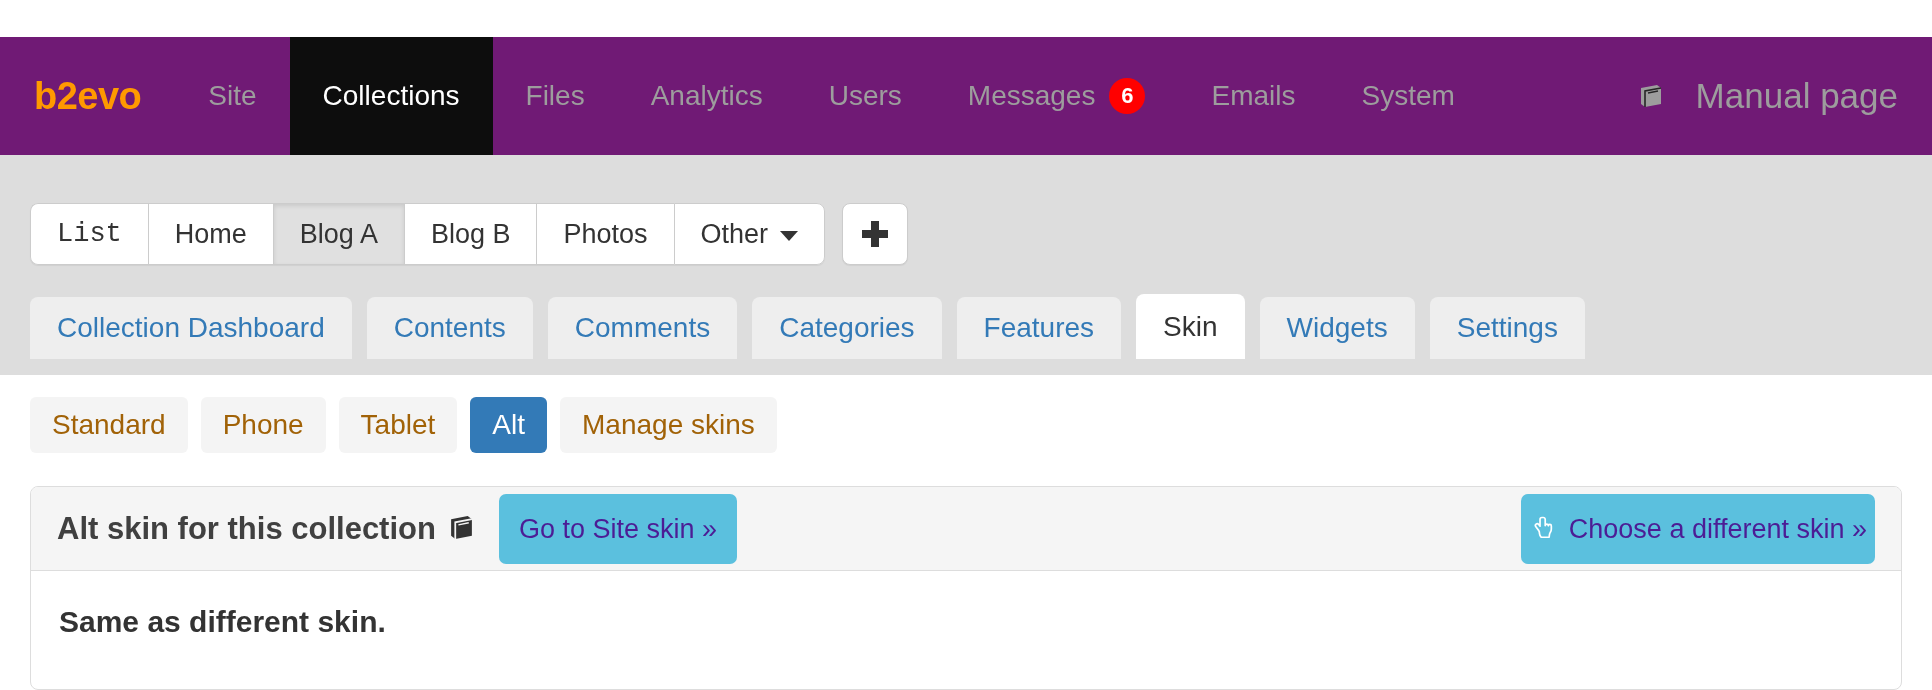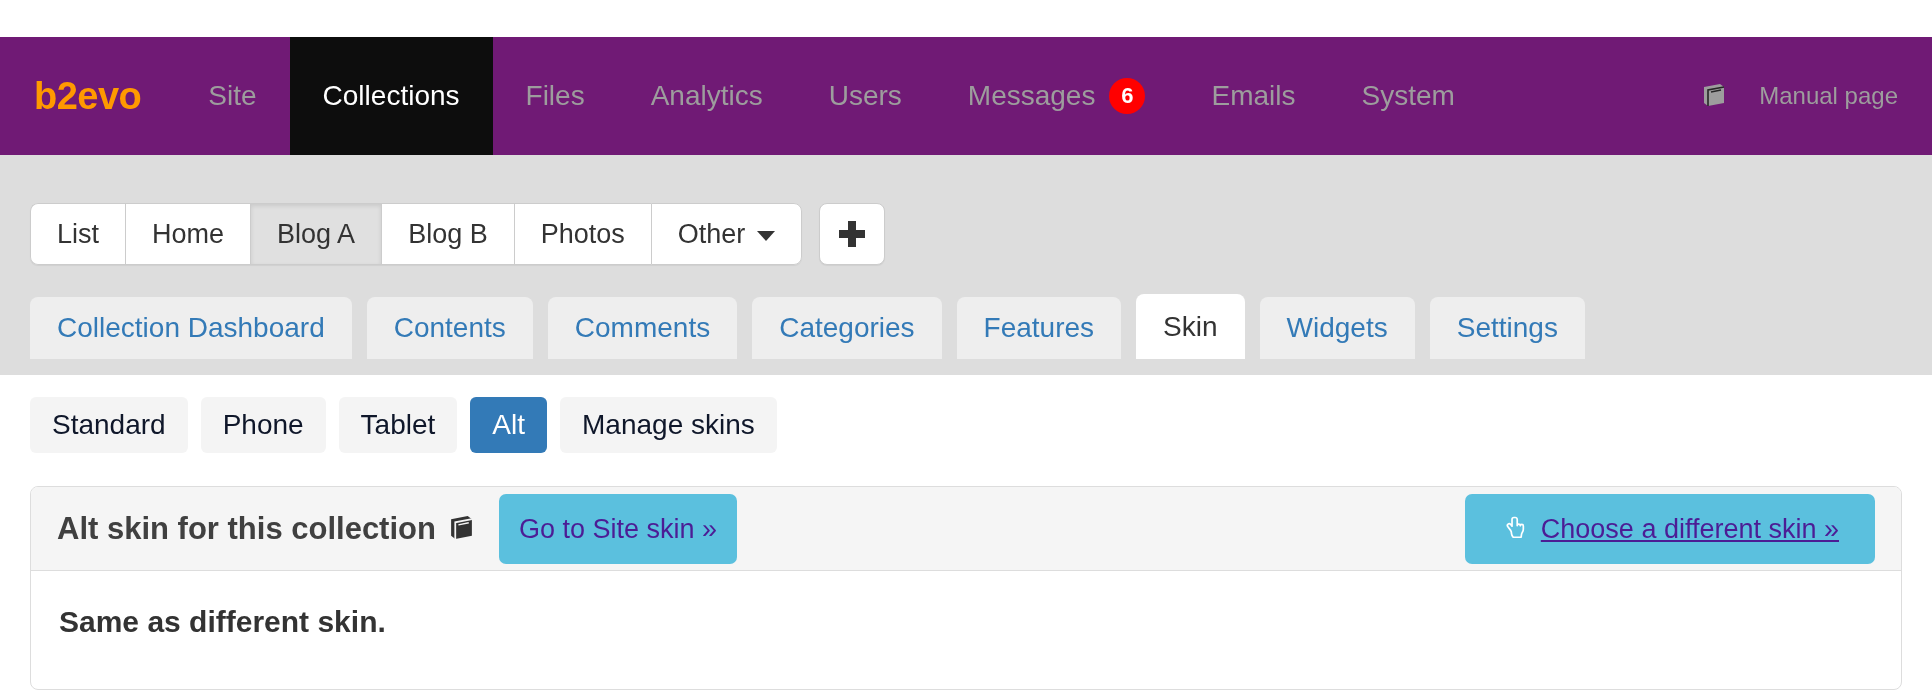--- a/index.html
+++ b/index.html
@@ -69,21 +69,22 @@
     box-sizing: border-box;
   }
   .nav-right {
     margin-left: auto;
     display: flex;
     align-items: center;
     padding-right: 34px;
   }
   .manual-link {
     display: flex;
-    font-size: 24px;
+    align-items: center;
+    font-size: 35px;
     color: #9d9d9d;
     cursor: pointer;
     white-space: nowrap;
     gap: 24px;
   }
   .book-icon {
     display: inline-block;
     margin-right: 8px;
     line-height: 0;
   }
@@ -120,20 +121,21 @@
     height: 62px;
     line-height: 60px;
     cursor: pointer;
     white-space: nowrap;
     box-sizing: border-box;
     user-select: none;
   }
   .coll-btn:first-child {
     border-top-left-radius: 8px;
     border-bottom-left-radius: 8px;
+    font-family: Liberation Mono, monospace;
   }
   .coll-btn:last-child {
     border-right-width: 1px;
     border-top-right-radius: 8px;
     border-bottom-right-radius: 8px;
   }
   .coll-btn.active {
     background: #e0e0e0;
     box-shadow: inset 0 2px 4px rgba(0,0,0,.1);
   }
@@ -209,21 +211,21 @@
     padding: 0 30px;
     position: relative;
   }
   .skin-tabs {
     display: flex;
     align-items: center;
     padding-top: 22px;
   }
   .skin-btn {
     background: #f4f4f4;
-    color: #0f172a;
+    color: #a16207;
     font-size: 28px;
     padding: 0 22px;
     height: 56px;
     line-height: 56px;
     border-radius: 6px;
     margin-right: 13px;
     cursor: pointer;
     white-space: nowrap;
     user-select: none;
   }
@@ -270,22 +272,21 @@
     border-radius: 7px;
     margin-left: 24px;
     cursor: pointer;
     white-space: nowrap;
     display: inline-flex;
     align-items: center;
     user-select: none;
   }
   .btn-info.right {
     margin-left: auto;
-    padding: 0 36px;
-    text-decoration: underline;
+    padding: 0 8px;
   }
   .hand-icon {
     display: inline-block;
     margin-right: 13px;
     line-height: 0;
   }
   .panel-body {
     padding: 34px 28px 50px 28px;
   }
   .panel-body-text {

